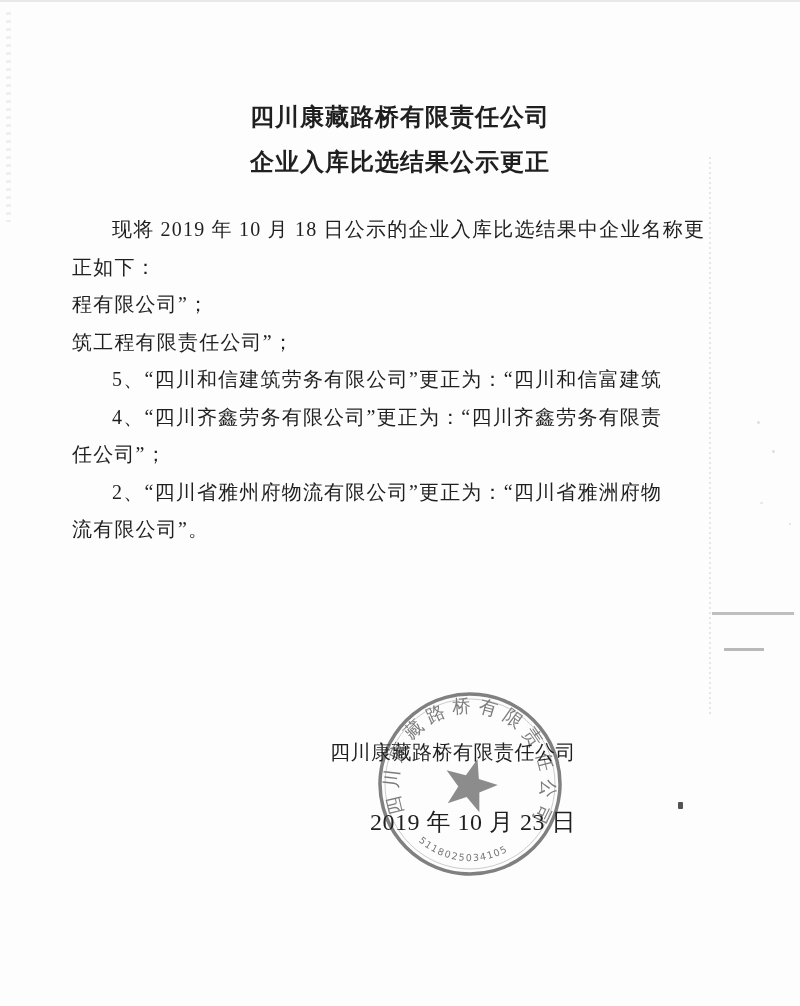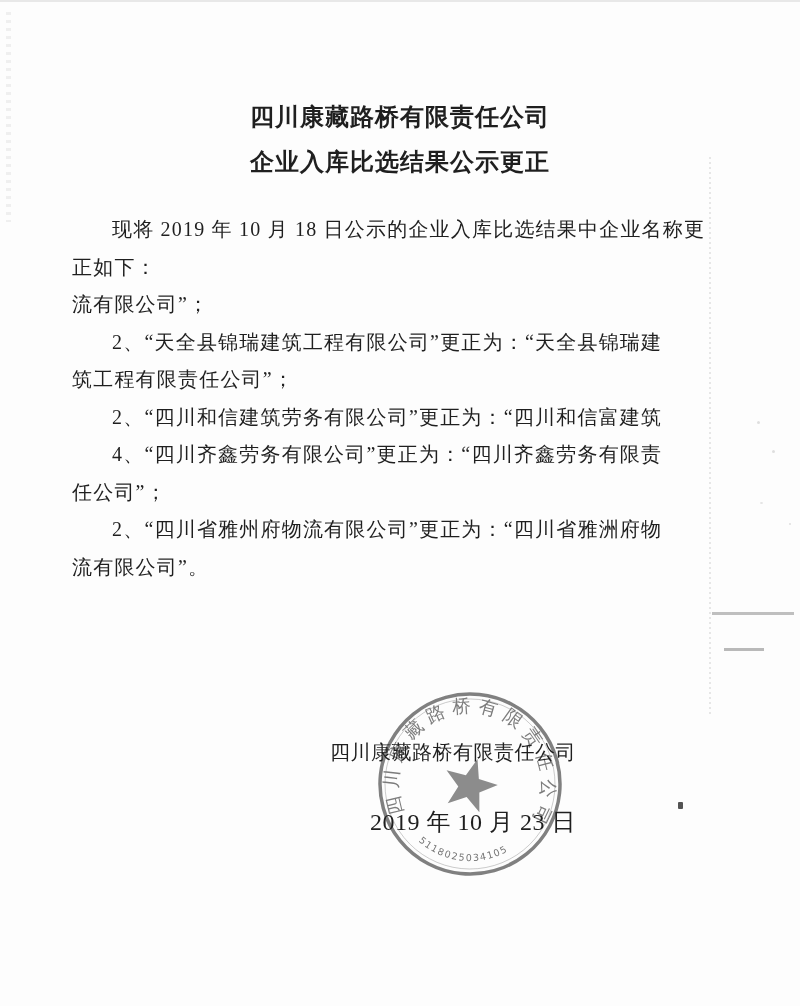--- a/index.html
+++ b/index.html
@@ -86,24 +86,23 @@
   <div class="artifact dot4"></div>
 
   <div class="title-block">
     <div class="title-line">四川康藏路桥有限责任公司</div>
     <div class="title-line">企业入库比选结果公示更正</div>
   </div>
 
   <div class="body-block">
     <div class="body-line indent">现将 2019 年 10 月 18 日公示的企业入库比选结果中企业名称更</div>
     <div class="body-line">正如下：</div>
-    <div class="body-line">流有限公司”；</div>
-    <div class="body-line indent">2、“天全县锦瑞建筑工程有限公司”更正为：“天全县锦瑞建</div>
+    <div class="body-line">程有限公司”；</div>
     <div class="body-line">筑工程有限责任公司”；</div>
-    <div class="body-line indent">2、“四川和信建筑劳务有限公司”更正为：“四川和信富建筑</div>
+    <div class="body-line indent">5、“四川和信建筑劳务有限公司”更正为：“四川和信富建筑</div>
     <div class="body-line indent">4、“四川齐鑫劳务有限公司”更正为：“四川齐鑫劳务有限责</div>
     <div class="body-line">任公司”；</div>
     <div class="body-line indent">2、“四川省雅州府物流有限公司”更正为：“四川省雅洲府物</div>
     <div class="body-line">流有限公司”。</div>
   </div>
 
   <div class="signature">四川康藏路桥有限责任公司</div>
   <div class="sign-date">2019 年 10 月 23 日</div>
 
   <svg class="seal" viewBox="0 0 228 228" xmlns="http://www.w3.org/2000/svg">

